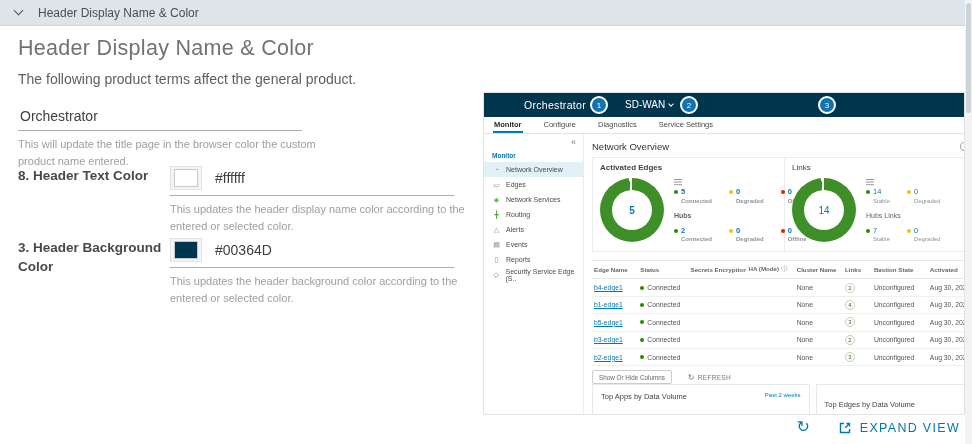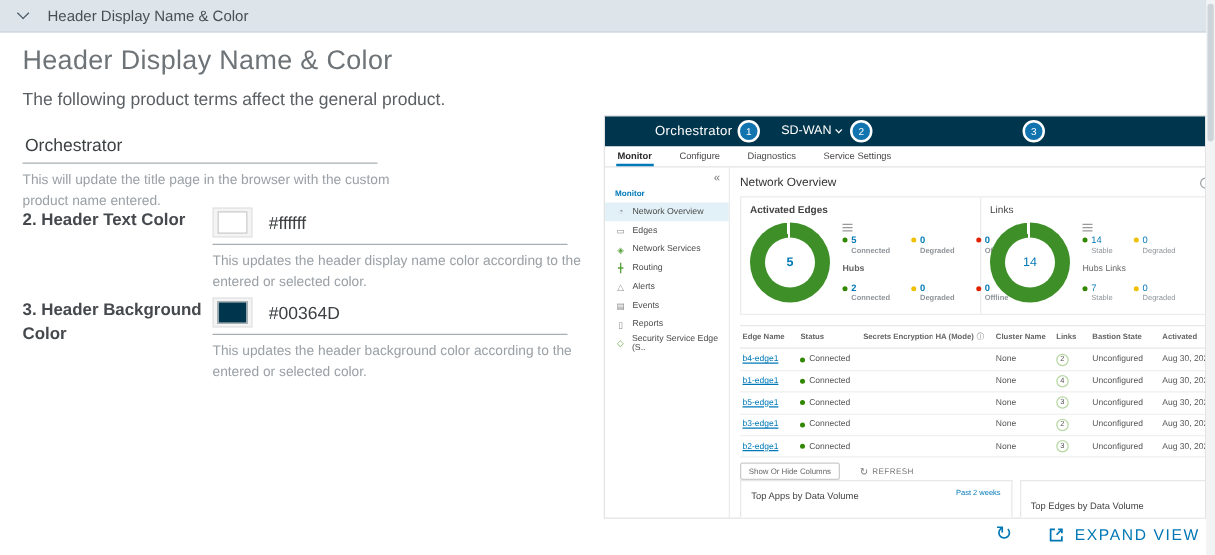--- a/index.html
+++ b/index.html
@@ -122,26 +122,26 @@
 
 <div class="page-title">Header Display Name &amp; Color</div>
 <div class="page-subtitle">The following product terms affect the general product.</div>
 
 <div class="form">
   <div class="field-row" style="top:0">
     <div class="field-control">
       <div class="field-input">
         <span>Orchestrator</span>
       </div>
-      <div class="field-hint">This will update the title page in the browser with the custom product name entered.</div>
+      <div class="field-hint">This will update the title page in the browser color the custom product name entered.</div>
     </div>
   </div>
 
   <div class="field-row" style="top:58px">
-    <div class="field-label">2. Header Text Color</div>
+    <div class="field-label">8. Header Text Color</div>
     <div class="field-control">
       <div class="color-input">
         <span class="swatch-frame">
           <span class="swatch" style="background: rgb(255, 255, 255);"></span>
         </span>
         <span class="color-value">#ffffff</span>
       </div>
       <div class="field-hint">This updates the header display name color according to the entered or selected color.</div>
     </div>
   </div>

